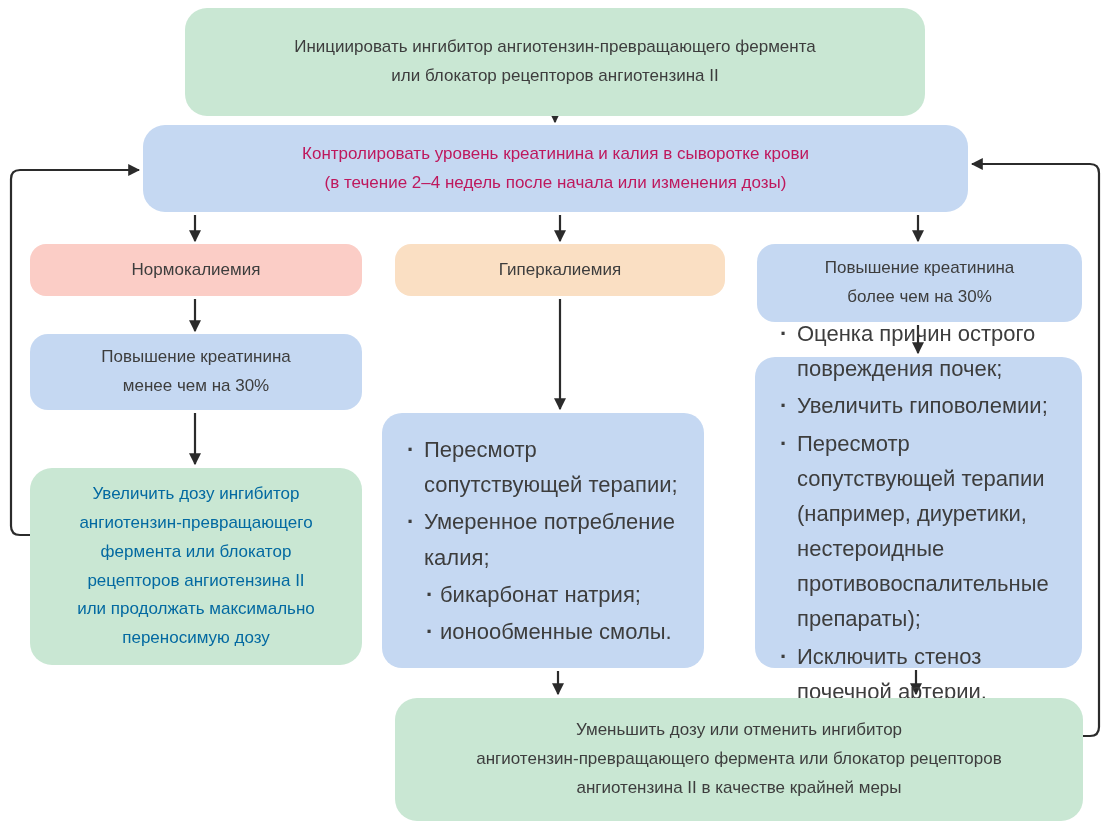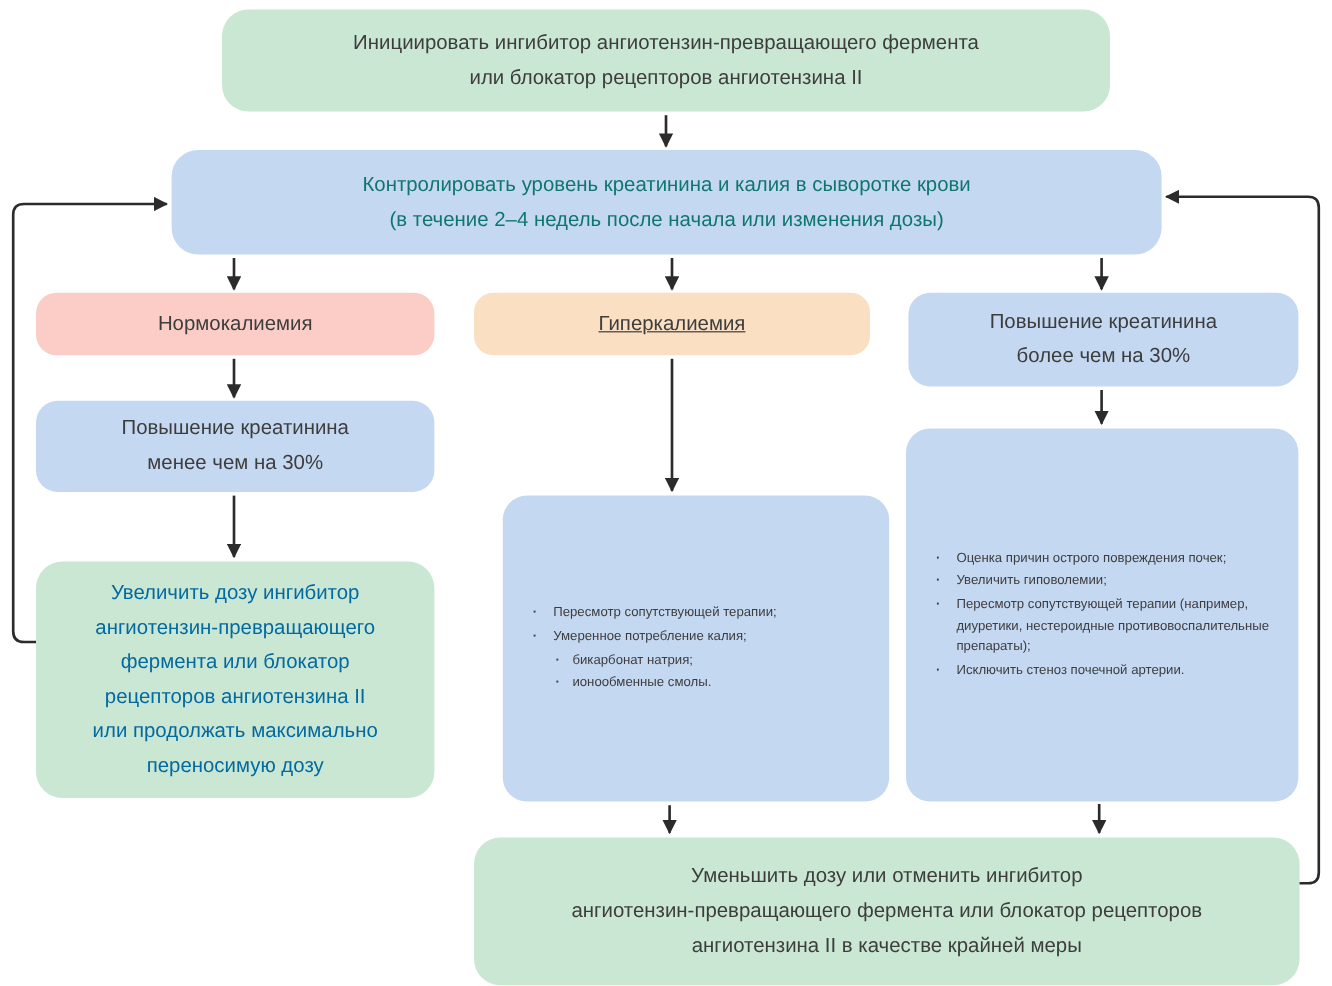--- a/index.html
+++ b/index.html
@@ -32,46 +32,46 @@
     border-radius: 22px;
   }
   .node.pill { border-radius: 16px; }
   .node.list-node {
     text-align: left;
     justify-content: flex-start;
     white-space: normal;
     border-radius: 20px;
     padding: 14px 22px;
   }
-  .blist { list-style: none; margin: 0; padding: 0; font-size: 11px; }
+  .blist { list-style: none; margin: 0; padding: 0; font-size: 22px; }
   .blist li {
     position: relative;
     padding-left: 20px;
     margin: 2px 0;
     line-height: 1.6;
   }
   .blist li::before {
     content: "\00B7";
     position: absolute;
     left: 3px;
     top: 0;
     font-weight: 700;
   }
   .blist li.sub { margin-left: 22px; padding-left: 14px; }
   .blist li.sub::before { left: 0; }
 
   
-  #n-initiate   { left: 185px; top: 8px;   width: 740px; height: 85px; }
+  #n-initiate   { left: 185px; top: 8px;   width: 740px; height: 108px; }
   #n-monitor    { left: 143px; top: 125px; width: 825px; height: 87px; }
   #n-normo      { left: 30px;  top: 244px; width: 332px; height: 52px; }
   #n-hyper      { left: 395px; top: 244px; width: 330px; height: 52px; }
   #n-crea-over  { left: 757px; top: 244px; width: 325px; height: 78px; border-radius: 18px; }
   #n-crea-under { left: 30px;  top: 334px; width: 332px; height: 76px; border-radius: 18px; }
   #n-increase   { left: 30px;  top: 468px; width: 332px; height: 197px; }
-  #n-hyper-act  { left: 419px; top: 413px; width: 322px; height: 255px; }
+  #n-hyper-act  { left: 382px; top: 413px; width: 322px; height: 255px; }
   #n-aki-act    { left: 755px; top: 357px; width: 327px; height: 311px; }
   #n-reduce     { left: 395px; top: 698px; width: 688px; height: 123px; }
 </style>
 </head>
 <body style="background: rgb(255, 255, 255);">
 
 <div class="canvas">
 
   <svg class="arrow-layer" viewBox="0 0 1110 822" xmlns="http://www.w3.org/2000/svg">
     <defs>
@@ -89,26 +89,26 @@
     <path class="arrow" d="M918 325 L918 353" fill="none" stroke-width="2.2" marker-end="url(#ah)" stroke="#2b2b2b"></path>
     <path class="arrow" d="M558 671 L558 694" fill="none" stroke-width="2.2" marker-end="url(#ah)" stroke="#2b2b2b"></path>
     <path class="arrow" d="M916 670 L916 694" fill="none" stroke-width="2.2" marker-end="url(#ah)" stroke="#2b2b2b"></path>
     <path class="arrow" d="M30 535 L20 535 Q11 535 11 526 L11 179 Q11 170 20 170 L139 170" fill="none" stroke-width="2.2" marker-end="url(#ah)" stroke="#2b2b2b"></path>
     <path class="arrow" d="M1082 736 L1090 736 Q1099 736 1099 727 L1099 173 Q1099 164 1090 164 L972 164" fill="none" stroke-width="2.2" marker-end="url(#ah)" stroke="#2b2b2b"></path>
   </svg>
 
   <div id="n-initiate" class="node" style="background: rgb(201, 231, 211); color: rgb(61, 61, 61);">Инициировать ингибитор ангиотензин-превращающего фермента
 или блокатор рецепторов ангиотензина II</div>
 
-  <div id="n-monitor" class="node" style="background: rgb(197, 216, 242); color: #0f766e;">Контролировать уровень креатинина и калия в сыворотке крови
+  <div id="n-monitor" class="node" style="background: rgb(197, 216, 242); color: #be185d;">Контролировать уровень креатинина и калия в сыворотке крови
 (в течение 2–4 недель после начала или изменения дозы)</div>
 
-  <div id="n-normo" class="node pill" style="background: rgb(251, 205, 198); color: rgb(61, 61, 61); border-radius: 17px;">Нормокалиемия</div>
+  <div id="n-normo" class="node pill" style="background: rgb(251, 205, 198); color: rgb(61, 61, 61);">Нормокалиемия</div>
 
-  <div id="n-hyper" class="node pill" style="background: rgb(250, 223, 195); color: rgb(61, 61, 61); text-decoration: underline;">Гиперкалиемия</div>
+  <div id="n-hyper" class="node pill" style="background: rgb(250, 223, 195); color: rgb(61, 61, 61);">Гиперкалиемия</div>
 
   <div id="n-crea-over" class="node" style="background: rgb(197, 216, 242); color: rgb(61, 61, 61);">Повышение креатинина
 более чем на 30%</div>
 
   <div id="n-crea-under" class="node" style="background: rgb(197, 216, 242); color: rgb(61, 61, 61);">Повышение креатинина
 менее чем на 30%</div>
 
   <div id="n-increase" class="node" style="background: rgb(201, 231, 211); color: #0369a1;">Увеличить дозу ингибитор
 ангиотензин-превращающего
 фермента или блокатор

